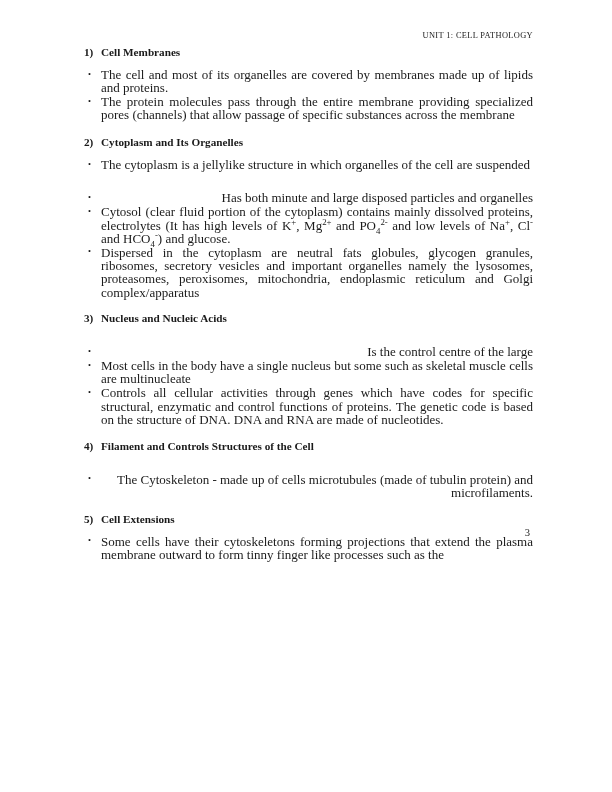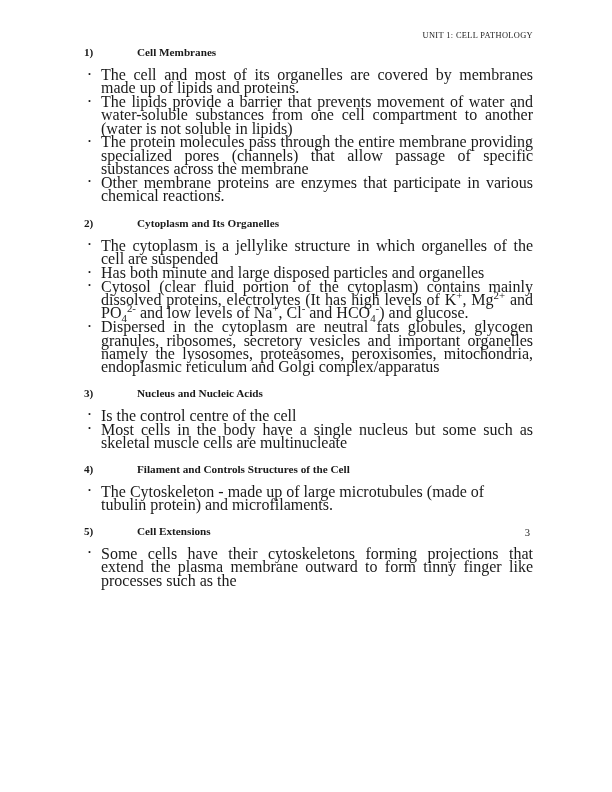--- a/index.html
+++ b/index.html
@@ -46,46 +46,46 @@
     font-size: 11.2px;
     line-height: 14px;
     margin: 0 0 9px 0;
   }
   .section-heading .num {
     width: 17px;
     flex: 0 0 17px;
   }
   .section-heading .htext {
     flex: 1 1 auto;
-    margin-left: 36px;
   }
   ul.bullets {
     list-style: none;
     margin: 0;
     padding: 0;
   }
   ul.bullets li {
     position: relative;
     padding-left: 17px;
-    font-size: 16px;
+    font-size: 13px;
     line-height: 13.3px;
     text-align: justify;
     margin: 0 0 0.5px 0;
   }
   ul.bullets li::before {
     content: "\2022";
     position: absolute;
     left: 4px;
     top: -0.5px;
     font-size: 8.5px;
     line-height: 13.3px;
     color: #1a1a1a;
   }
   ul.bullets li.nojustify {
-    text-align: left;
+    text-align: right;
+    margin-top: 20px;
   }
   .gap-sec {
     height: 13px;
   }
   .gap-sec-b {
     height: 12px;
   }
   sup {
     font-size: 0.68em;
     vertical-align: super;
@@ -113,23 +113,21 @@
 
   <div class="content">
 
     <div class="section">
       <div class="section-heading">
         <span class="num">1)</span>
         <span class="htext">Cell Membranes</span>
       </div>
       <ul class="bullets">
         <li>The cell and most of its organelles are covered by membranes made up of lipids and proteins.</li>
-        <li>The lipids provide a barrier that prevents movement of water and water-soluble substances from one cell compartment to another (water is not soluble in lipids)</li>
         <li>The protein molecules pass through the entire membrane providing specialized pores (channels) that allow passage of specific substances across the membrane</li>
-        <li>Other membrane proteins are enzymes that participate in various chemical reactions.</li>
       </ul>
     </div>
 
     <div class="gap-sec"></div>
 
     <div class="section">
       <div class="section-heading">
         <span class="num">2)</span>
         <span class="htext">Cytoplasm and Its Organelles</span>
       </div>
@@ -142,34 +140,35 @@
     </div>
 
     <div class="gap-sec-b"></div>
 
     <div class="section">
       <div class="section-heading">
         <span class="num">3)</span>
         <span class="htext">Nucleus and Nucleic Acids</span>
       </div>
       <ul class="bullets">
-        <li class="nojustify">Is the control centre of the cell</li>
+        <li class="nojustify">Is the control centre of the large</li>
         <li>Most cells in the body have a single nucleus but some such as skeletal muscle cells are multinucleate</li>
+        <li>Controls all cellular activities through genes which have codes for specific structural, enzymatic and control functions of proteins. The genetic code is based on the structure of DNA. DNA and RNA are made of nucleotides.</li>
       </ul>
     </div>
 
     <div class="gap-sec-b"></div>
 
     <div class="section">
       <div class="section-heading">
         <span class="num">4)</span>
         <span class="htext">Filament and Controls Structures of the Cell</span>
       </div>
       <ul class="bullets">
-        <li class="nojustify">The Cytoskeleton - made up of large microtubules (made of tubulin protein) and microfilaments.</li>
+        <li class="nojustify">The Cytoskeleton - made up of cells microtubules (made of tubulin protein) and microfilaments.</li>
       </ul>
     </div>
 
     <div class="gap-sec-b"></div>
 
     <div class="section">
       <div class="section-heading">
         <span class="num">5)</span>
         <span class="htext">Cell Extensions</span>
       </div>

